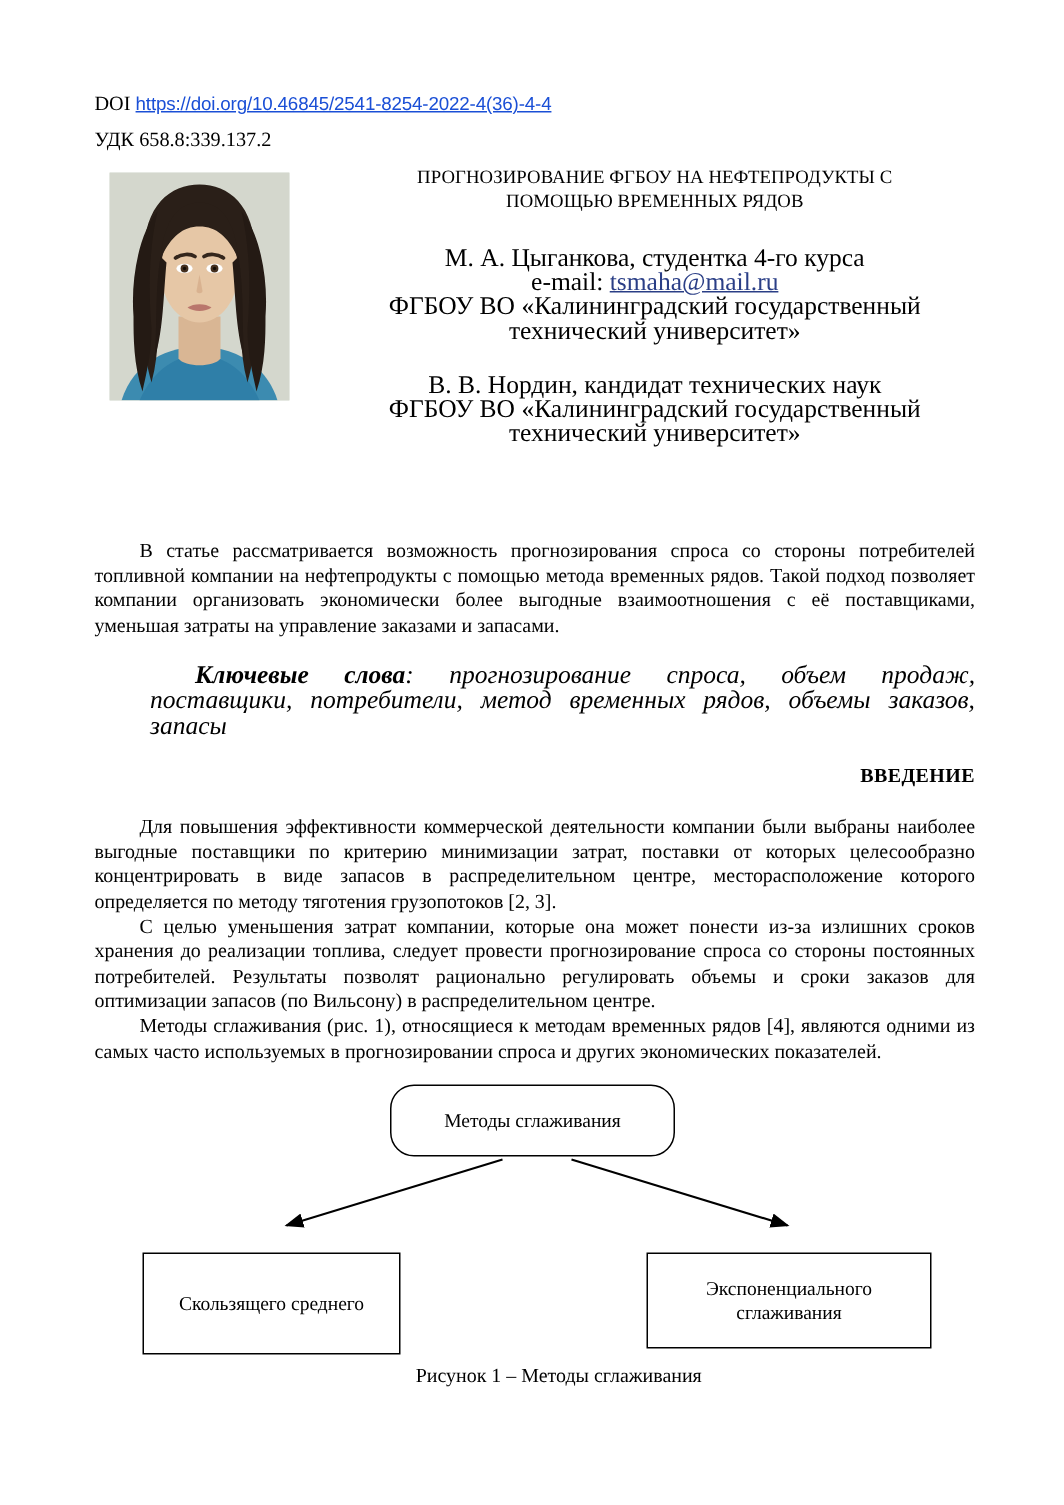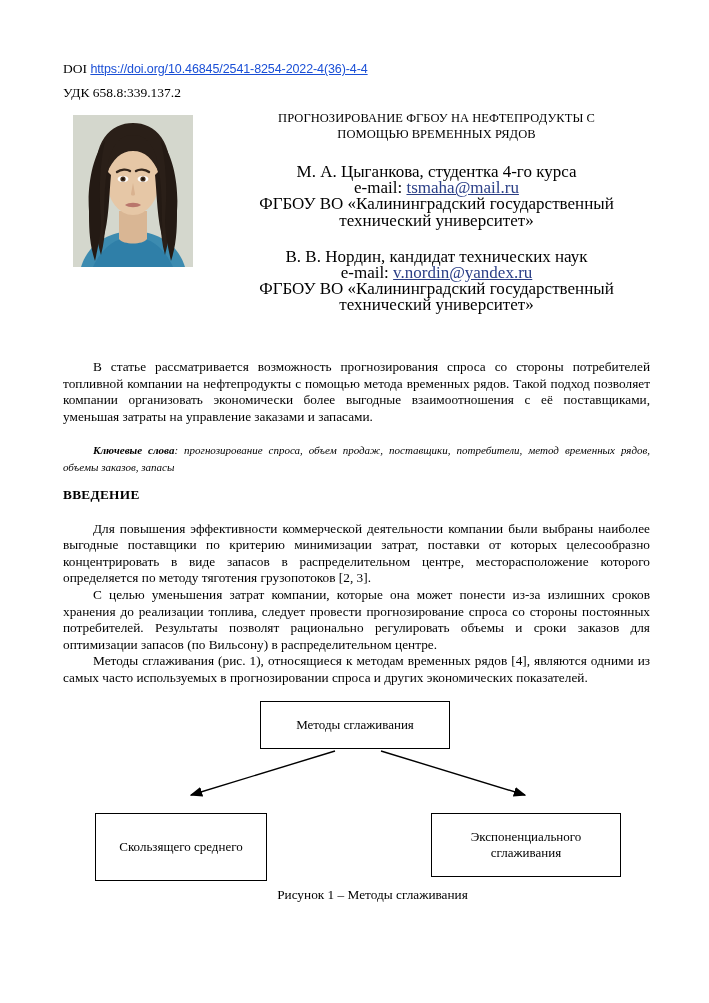--- a/index.html
+++ b/index.html
@@ -90,32 +90,33 @@
     line-height: 16.6px;
     text-align: justify;
     text-indent: 30px;
     margin: 0;
   }
   .abstract {
     margin-top: 36px;
   }
   .keywords {
     margin-top: 17px;
-    font-size: 11px;
+    font-size: 17px;
     line-height: 16.6px;
     text-align: justify;
     text-indent: 30px;
     font-style: italic;
+    margin-left: 37px;
   }
   .keywords .kw-label {
     font-weight: bold;
     font-style: italic;
   }
   .section-heading {
-    text-align: left;
+    text-align: right;
     font-weight: bold;
     font-size: 13.3px;
     letter-spacing: 0.3px;
   }
   .body-start { margin-top: 18px; }
 
   
   .figure {
     margin-top: 14px;
     position: relative;
@@ -126,21 +127,21 @@
     border: 1px solid #000000;
     box-sizing: border-box;
     display: flex;
     align-items: center;
     justify-content: center;
     text-align: center;
     font-size: 13px;
     line-height: 16px;
     background: #ffffff;
   }
-  .box-top   { left: 197px; top: 0px;   width: 190px; height: 48px; }
+  .box-top   { left: 197px; top: 0px;   width: 190px; height: 48px; border-radius: 16px; }
   .box-left  { left: 32px;  top: 112px; width: 172px; height: 68px; }
   .box-right { left: 368px; top: 112px; width: 190px; height: 64px; padding: 0 14px; }
   .fig-svg {
     position: absolute;
     left: 0; top: 0;
   }
   .fig-caption {
     position: absolute;
     left: 16px;
     top: 186px;
@@ -207,21 +208,20 @@
 
         <div class="author-group">
           <div>М. А. Цыганкова, студентка 4-го курса</div>
           <div><span>e-mail: </span><a class="mail-link" href="#">tsmaha@mail.ru</a></div>
           <div>ФГБОУ ВО «Калининградский государственный</div>
           <div>технический университет»</div>
         </div>
 
         <div class="author-group second">
           <div>В. В. Нордин, кандидат технических наук</div>
-          <div><span>e-mail: </span><a class="mail-link" href="#">v.nordin@yandex.ru</a></div>
           <div>ФГБОУ ВО «Калининградский государственный</div>
           <div>технический университет»</div>
         </div>
       </div>
     </div>
 
     <p class="para abstract">В статье рассматривается возможность прогнозирования спроса со стороны потребителей топливной компании на нефтепродукты с помощью метода временных рядов. Такой подход позволяет компании организовать экономически более выгодные взаимоотношения с её поставщиками, уменьшая затраты на управление заказами и запасами.</p>
 
     <p class="keywords"><span class="kw-label">Ключевые слова</span><span>: прогнозирование спроса, объем продаж, поставщики, потребители, метод временных рядов, объемы заказов, запасы</span></p>
 

